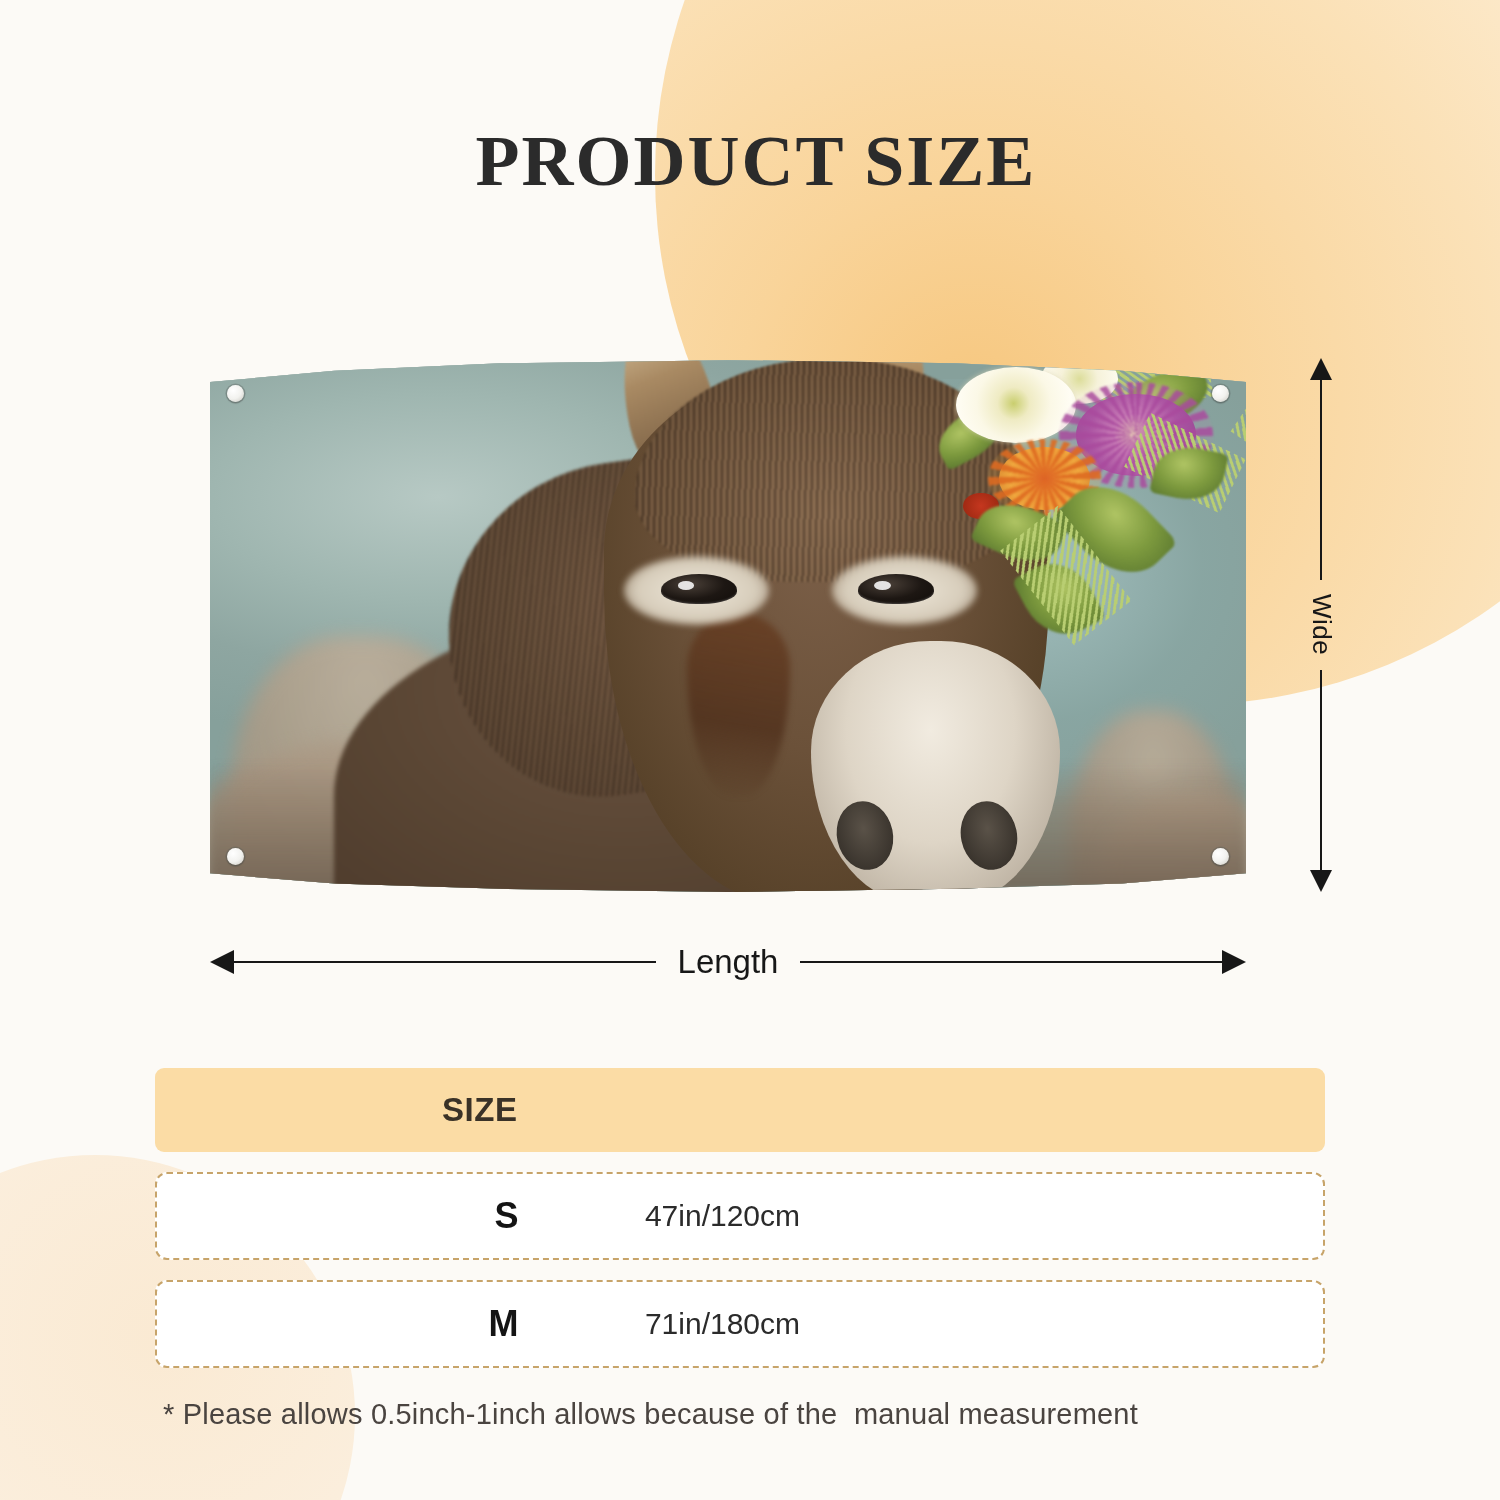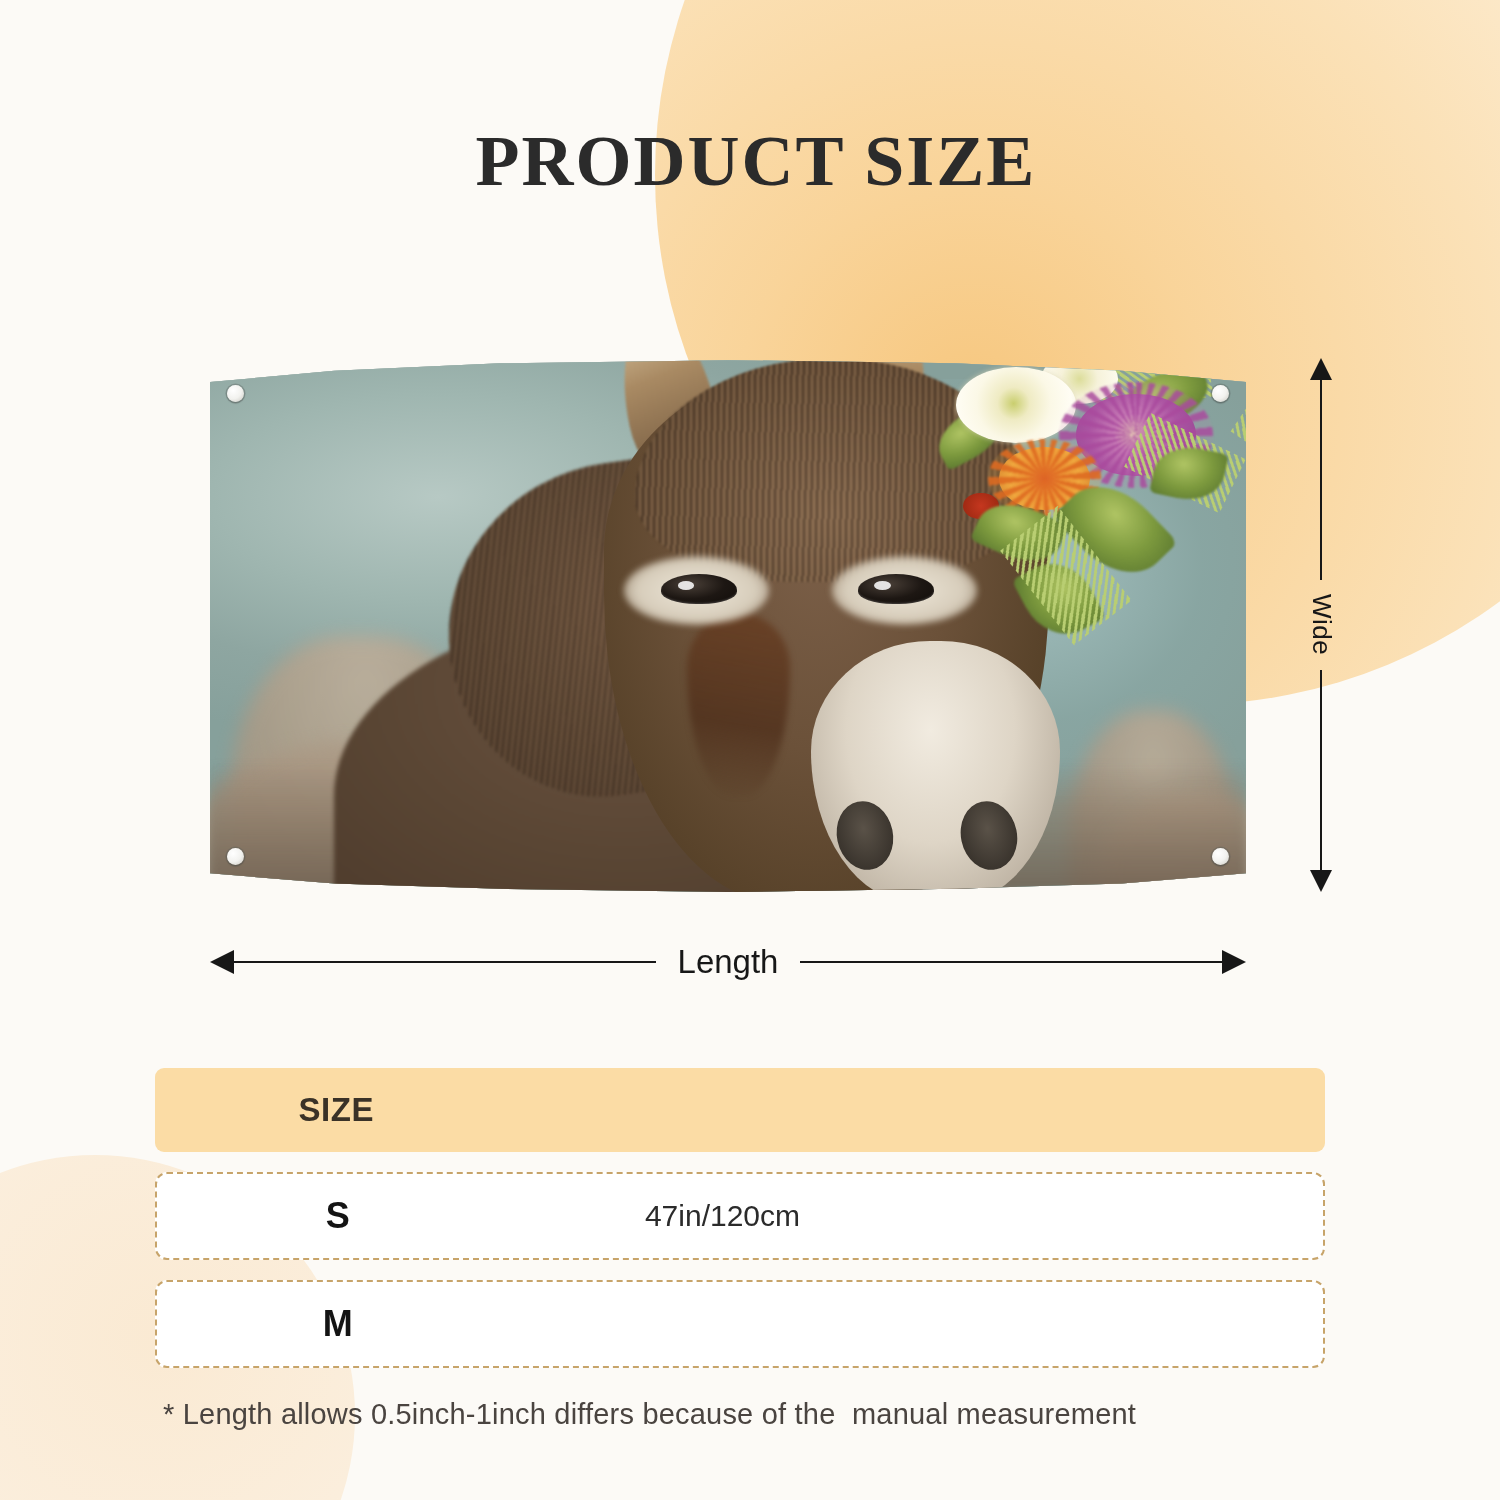--- a/index.html
+++ b/index.html
@@ -288,21 +288,21 @@
     border:2px dashed #C7A46A;
     border-radius:12px;
   }
   .tbody-row .cell{
     font-size:30px; color:#2B2B2B;
   }
   .tbody-row .cell.size{
     font-size:36px; font-weight:700; color:#141414;
   }
   .cell{ text-align:center; }
-  .c-size{ width:31%; }
+  .c-size{ width:31%;text-align:right; }
   .c-width{ width:34%; }
   .c-height{ width:35%; }
 
   .note{
     position:absolute; left:163px; top:1398px;
     font-size:29px; color:#4A4440; letter-spacing:.2px;
     z-index:5; white-space:pre;
   }
 </style>
 </head>
@@ -387,17 +387,18 @@
     <div class="cell c-size">SIZE</div>
   </div>
 
   <div class="trow tbody-row">
     <div class="cell c-size size">S</div>
     <div class="cell c-height">47in/120cm</div>
   </div>
 
   <div class="trow tbody-row">
     <div class="cell c-size size">M</div>
+    <div class="cell c-height">71in/180cm</div>
   </div>
 
 </div>
 
-<div class="note">* Length allows 0.5inch-1inch differs because of the  manual measurement</div>
+<div class="note">* Please allows 0.5inch-1inch allows because of the  manual measurement</div>
 
 </body></html>

